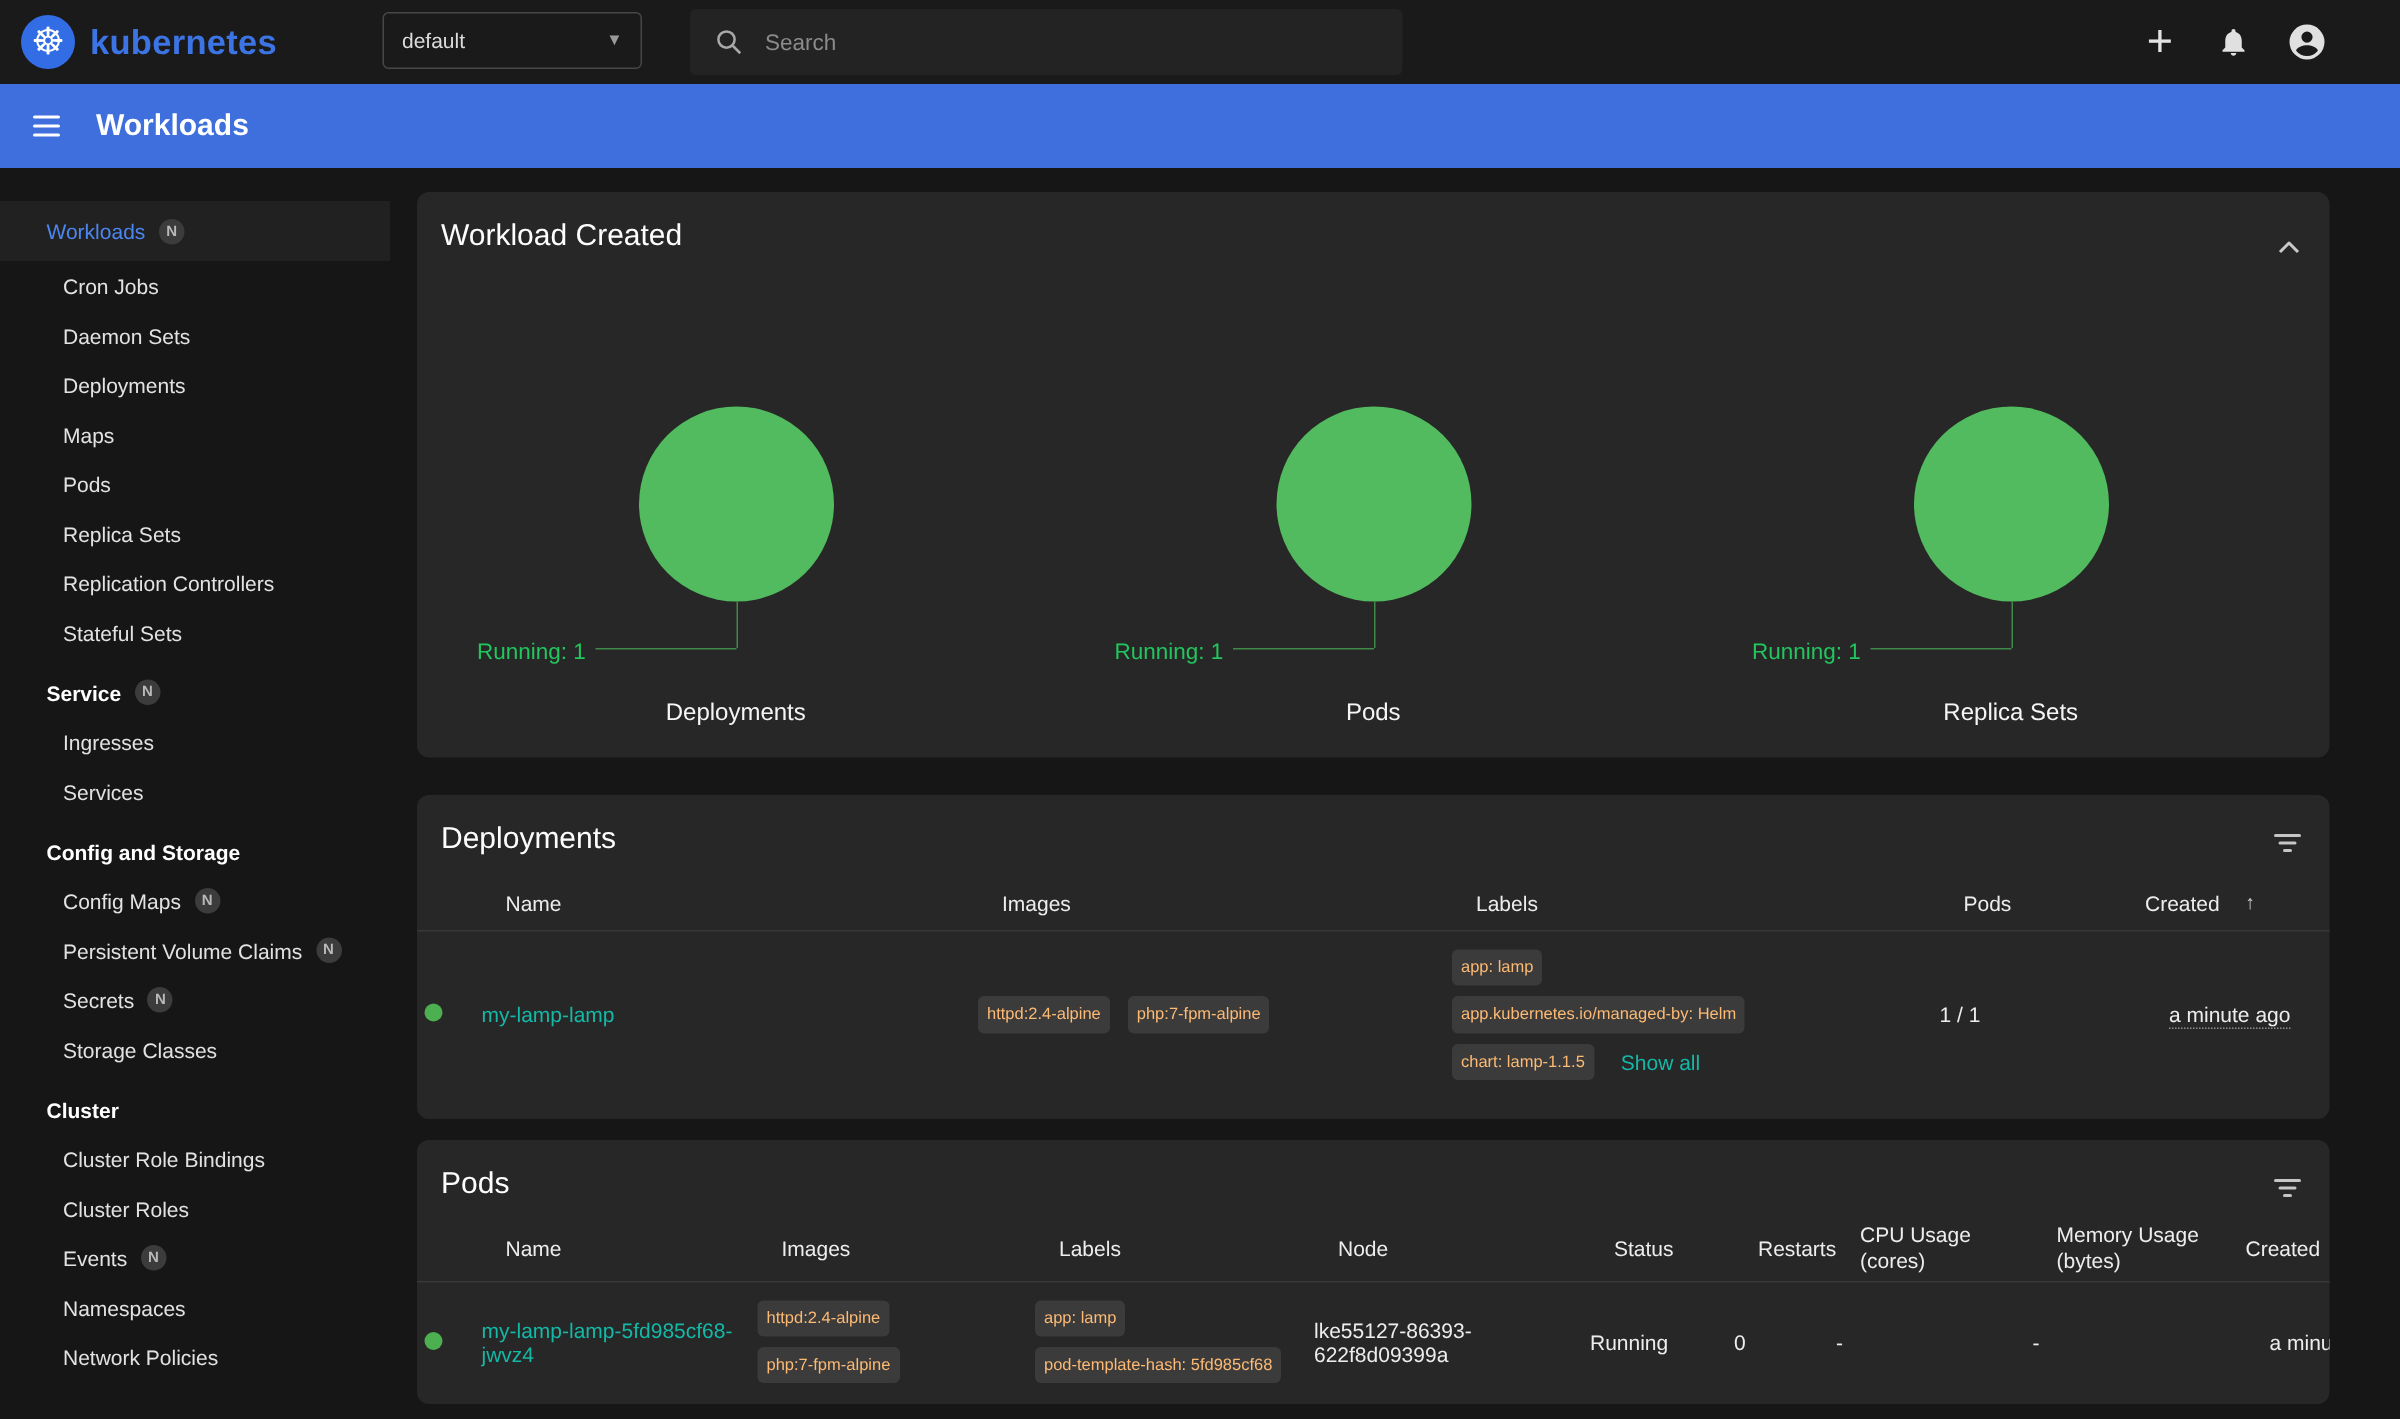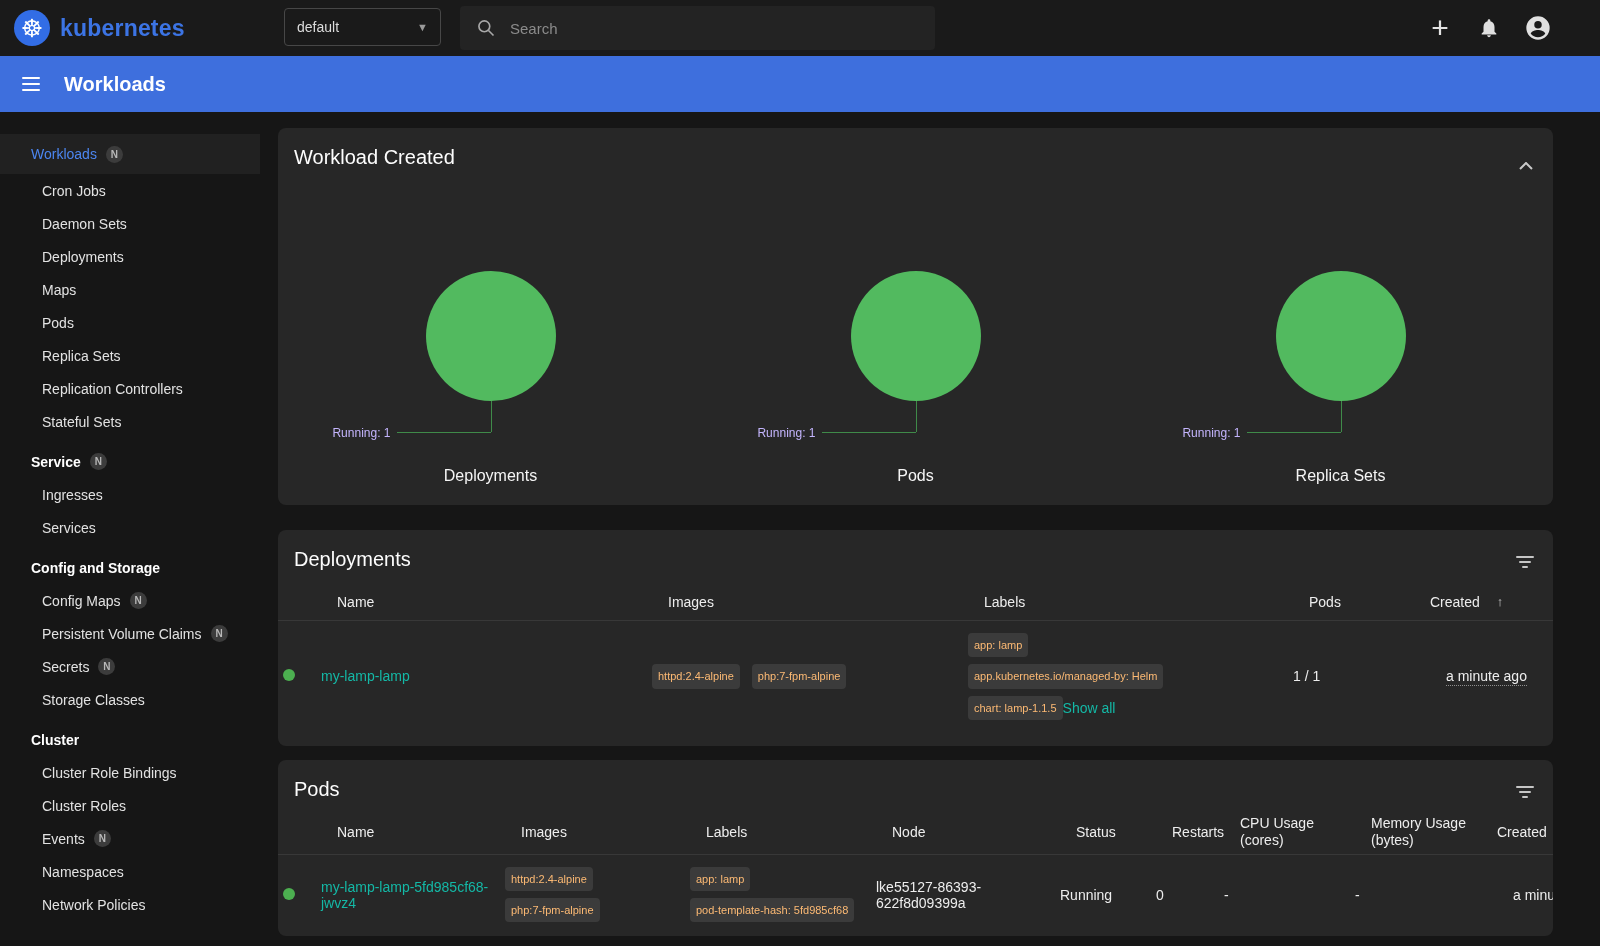--- a/index.html
+++ b/index.html
@@ -6,21 +6,21 @@
   html,body { width:1600px; height:946px; overflow:hidden; background:#161616;
               font-family:"Liberation Sans", sans-serif; color:#e8e8e8; }
   a { text-decoration:none; }
 
   
   .topbar { position:absolute; top:0; left:0; width:1600px; height:56px; background:#1a1a1a; z-index:30; }
   .brand { position:absolute; left:14px; top:10px; display:flex; align-items:center; gap:10px; cursor:pointer; }
   .logo { width:36px; height:36px; border-radius:50%; background:#326de6; color:#fff; font-size:25px;
           line-height:36px; text-align:center; }
   .brand-name { color:#3c74e4; font-size:23px; font-weight:bold; letter-spacing:.2px; }
-  .ns-select { position:absolute; left:284px; top:8px; width:157px; height:38px; border:1px solid #474747;
+  .ns-select { position:absolute; left:255px; top:8px; width:173px; height:38px; border:1px solid #474747;
                border-radius:4px; display:flex; align-items:center; justify-content:space-between;
                padding:0 12px; font-size:14px; color:#dcdcdc; cursor:pointer; }
   .caret { color:#9a9a9a; font-size:11px; }
   .searchbox { position:absolute; left:460px; top:6px; width:475px; height:44px; background:#232323;
                border-radius:4px; display:flex; align-items:center; padding:0 16px; gap:14px; }
   .searchbox input { flex:1; background:transparent; border:none; outline:none; color:#e0e0e0;
                      font-size:15px; font-family:inherit; }
   .searchbox input::placeholder { color:#8b8b8b; }
   .top-actions { position:absolute; right:48px; top:0; height:56px; display:flex; align-items:center; gap:24px; }
   .plus-icon { font-size:30px; font-weight:300; color:#e3e3e3; line-height:1; cursor:pointer; width:28px; text-align:center; }
@@ -55,21 +55,21 @@
   .filter-icon i:nth-child(3){ width:6px; }
 
   
   .ws-card { height:377px; margin-bottom:25px; }
   .charts-row { display:flex; margin-top:95px; }
   .donut-box { flex:1; position:relative; height:225px; }
   .donut { position:absolute; left:50%; top:0; transform:translateX(-50%); width:130px; height:130px;
            border-radius:50%; background:#52ba5f; }
   .conn-v { position:absolute; left:50%; top:130px; height:31px; width:0; border-left:1px solid #3f8a49; }
   .conn-h { position:absolute; left:calc(50% - 94px); top:161px; width:94px; height:0; border-top:1px solid #3f8a49; }
-  .ann { position:absolute; top:155px; right:calc(50% + 100px); font-size:12px; color:#c4b5fd; white-space:nowrap; }
+  .ann { position:absolute; top:155px; right:calc(50% + 100px); font-size:15px; color:#22c55e; white-space:nowrap; }
   .donut-title { position:absolute; top:196px; left:0; width:100%; text-align:center; font-size:16px; color:#f5f5f5; }
 
   
   .dep-card { margin-bottom:14px; padding-bottom:12px; }
   .tbl { display:grid; align-items:center; }
   .dep-grid  { grid-template-columns:43px 331px 316px 325px 121px 1fr; padding:0 24px 0 16px; }
   .pods-grid { grid-template-columns:43px 184px 185px 186px 184px 96px 68px 131px 126px 1fr; padding:0 4px 0 16px; }
   .thead { height:36px; margin-top:14px; border-bottom:1px solid #383838; }
   .pods-thead { height:44px; margin-top:10px; }
   .th { font-size:13px; color:#9e9e9e; font-weight:500; line-height:1.25; }
@@ -77,21 +77,21 @@
   .cell { padding-right:12px; font-size:14px; color:#ededed; }
   .created-th { display:flex; align-items:center; gap:17px; white-space:nowrap; overflow:hidden; cursor:pointer; }
   .sort-arrow { font-size:13px; color:#c9c9c9; }
   .dot { width:12px; height:12px; border-radius:50%; background:#4caf50; display:inline-block; margin-left:5px; }
   .link { color:#14b8a6; cursor:pointer; font-size:14px; }
   .chip { background:#3b3b3b; border-radius:4px; padding:5px 6px; font-size:11px; color:#fdba74;
           display:inline-block; line-height:1.3; max-width:100%; }
   .chip.break { word-break:break-all; }
   .chips-row { display:flex; gap:12px; flex-wrap:wrap; }
   .chips-col { display:flex; flex-direction:column; gap:7px; align-items:flex-start; }
-  .chip-line { display:flex; align-items:center; }
+  .chip-line { display:flex; align-items:center; gap:18px; }
   .dotted { border-bottom:1px dotted #8f8f8f; padding-bottom:1px; white-space:nowrap;margin-left:32px; }
   .clip { overflow:hidden; white-space:nowrap; padding-right:0; }
 </style>
 </head>
 <body>
 
 <header class="topbar">
   <div class="brand">
     <span class="logo">☸</span>
     <span class="brand-name">kubernetes</span>

